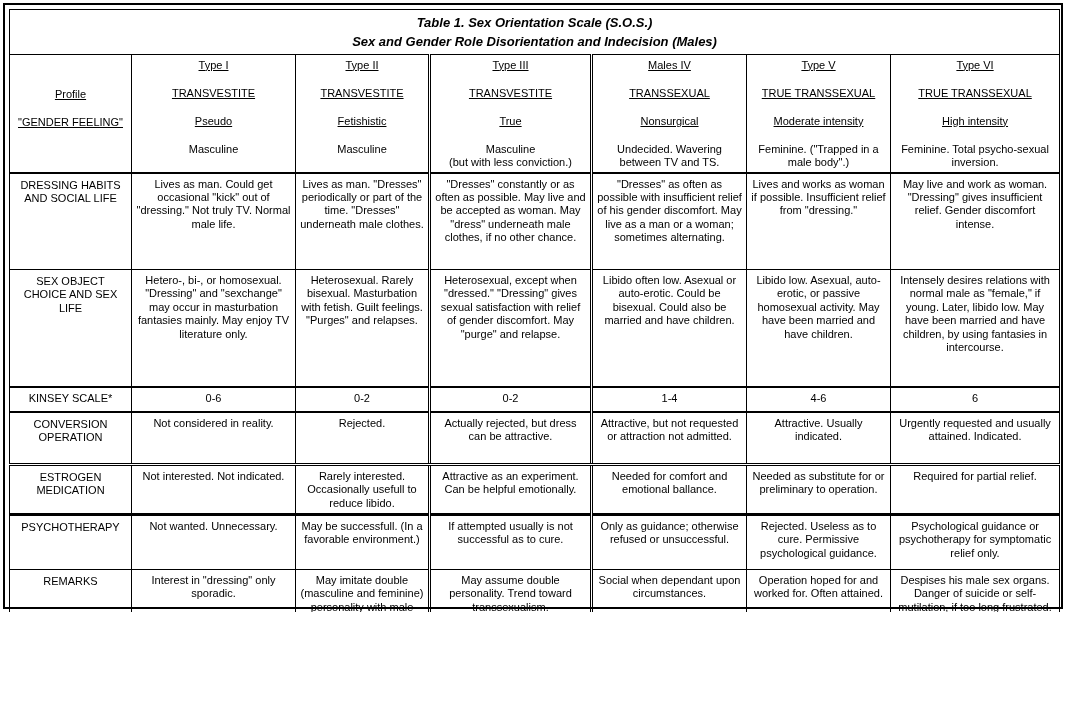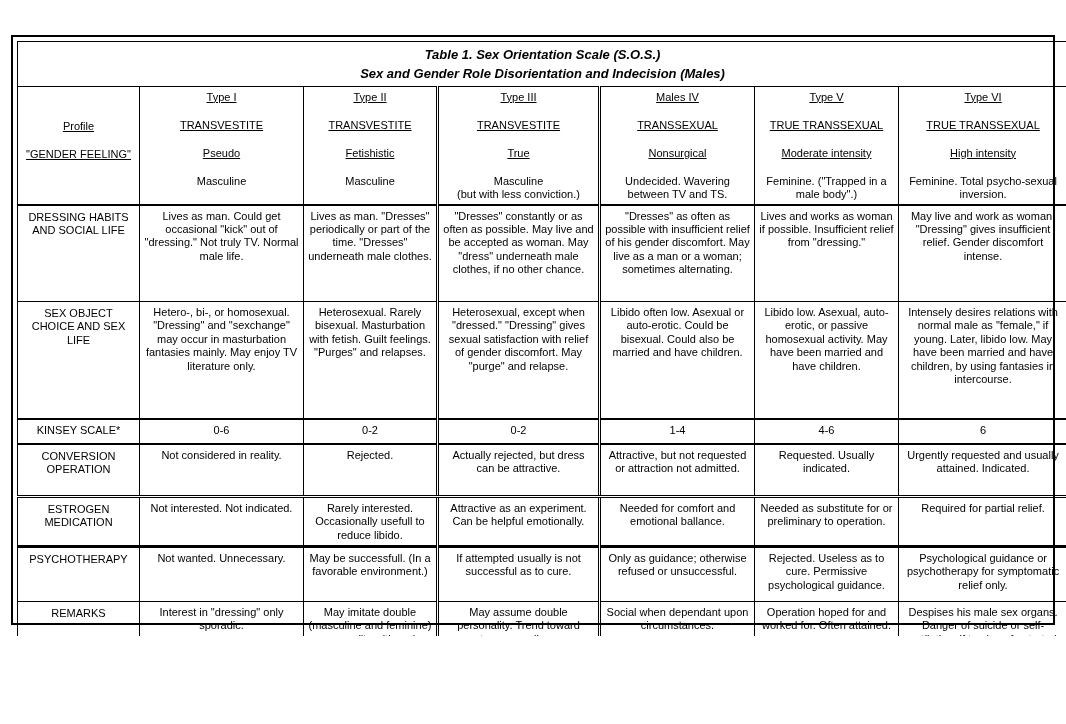--- a/index.html
+++ b/index.html
@@ -1,16 +1,16 @@
 <!DOCTYPE html>
 <html><head>
 <meta charset="utf-8">
 <style>
   html,body{margin:0;padding:0;background:#ffffff;}
-  .page{width:1066px;height:612px;box-sizing:border-box;padding:11px;background:#fff;margin-top:24px;}
+  .page{width:1066px;height:612px;box-sizing:border-box;padding:3px;background:#fff;}
   .frame{width:100%;height:100%;box-sizing:border-box;border:2px solid #000;padding:4px;}
   table.sos{width:100%;height:100%;border-collapse:collapse;table-layout:fixed;
     font-family:"Liberation Sans","DejaVu Sans",sans-serif;color:#000;}
   td{border:1px solid #000;text-align:center;vertical-align:top;
      padding:4px 4px 2px 4px;font-size:11px;line-height:1.22;word-wrap:break-word;}
   col.c0{width:122px;} col.c1{width:164px;} col.c2{width:134px;} col.c3{width:162px;}
   col.c4{width:155px;} col.c5{width:144px;} col.c6{width:169px;}
 
   .r-title td{border-bottom:1px solid #000;vertical-align:middle;}
   .title-cell div{font-size:13px;font-weight:bold;font-style:italic;line-height:1.45;}
@@ -130,21 +130,21 @@
      <td>4-6</td>
      <td>6</td>
    </tr>
 
    <tr class="r-conversion" style="height:53px">
      <td class="rowhead">CONVERSION OPERATION</td>
      <td>Not considered in reality.</td>
      <td>Rejected.</td>
      <td class="dl">Actually rejected, but dress can be attractive.</td>
      <td class="dl">Attractive, but not requested or attraction not admitted.</td>
-     <td>Requested. Usually indicated.</td>
+     <td>Attractive. Usually indicated.</td>
      <td>Urgently requested and usually attained. Indicated.</td>
    </tr>
 
    <tr class="r-estrogen" style="height:50px">
      <td class="rowhead">ESTROGEN MEDICATION</td>
      <td>Not interested. Not indicated.</td>
      <td>Rarely interested. Occasionally usefull to reduce libido.</td>
      <td class="dl">Attractive as an experiment. Can be helpful emotionally.</td>
      <td class="dl">Needed for comfort and emotional ballance.</td>
      <td>Needed as substitute for or preliminary to operation.</td>

